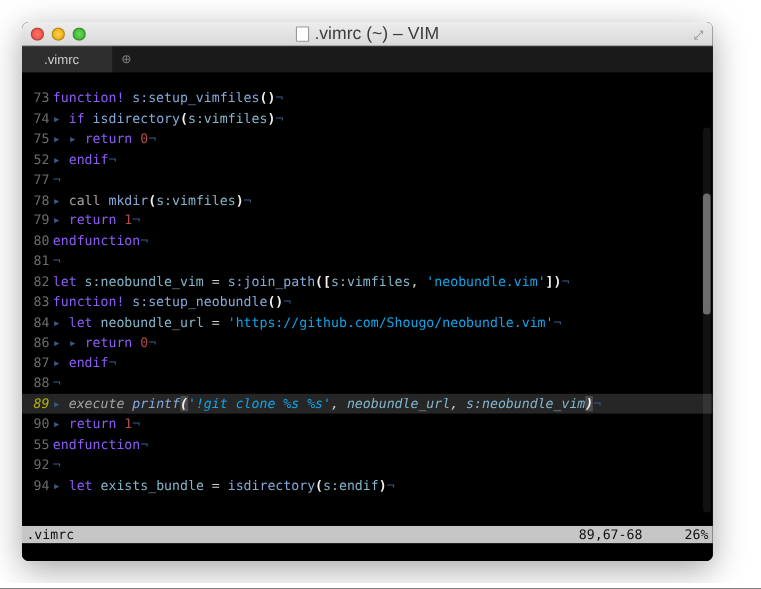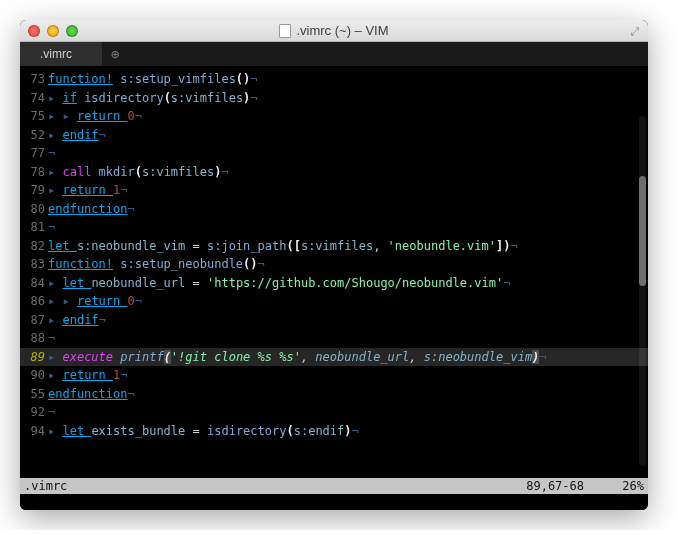--- a/index.html
+++ b/index.html
@@ -34,21 +34,21 @@
     margin-left: 8px;
   }
   .dot { width: 12px; height: 12px; border-radius: 50%; border: 0.5px solid rgba(0,0,0,0.25); }
   .dot.red { background: radial-gradient(#ff746a,#e0473c); }
   .dot.yel { background: radial-gradient(#ffd24d,#e3a200); }
   .dot.grn { background: radial-gradient(#6bdc5a,#33a727); }
   .title {
     position: absolute;
     left: 0; right: 0;
     text-align: right;
-    font-size: 13px;
+    font-size: 16px;
     color: #3c3c3c;
     font-family: "Lucida Grande","Helvetica Neue",sans-serif;
     display:flex;
     justify-content:center;
     align-items:center;
     gap:5px;
     pointer-events:none;
   }
   .doc-icon {
     width:12px;height:14px;background:#fff;border:1px solid #999;border-radius:1px;position:relative;
@@ -78,43 +78,43 @@
   }
   .editor {
     flex: 1;
     background: #000;
     font-size: 12px;
     line-height: 18.5px;
     position: relative;
     overflow: hidden;
   }
   .lines {
-    padding-top: 4px;
+    padding-top: 14px;
   }
   .line {
     display: flex;
     white-space: pre;
   }
   .line.cursor-line { background: #262626; font-style: italic; }
   .ln {
     width: 28px;
     text-align: right;
     color: #6c6c6c;
     flex-shrink: 0;
     padding-right: 3px;
   }
   .ln.cur { color: #b2b200; }
   .code { flex:1; color:#c0c0c0; }
   .eol { color: #3a5b8a; }
   .tab-char { color: #3a5b8a; }
-  .kw { color: #0ea5e9; text-decoration: underline; } 
-  .ex { color: #d946ef; } 
+  .kw { color: #8b5cf6; } 
+  .ex { color: #a3a3a3; } 
   .func { color: #85a9d8; } 
   .var { color: #84b5cb; } 
-  .str { color: #86efac; }
+  .str { color: #0ea5e9; }
   .num { color: #b14c4c; }
   .op { color: #d0d0d0; }
   .paren { color: #f0f0f0; font-weight: bold; }
   .matchparen { background:#4a4a4a; }
   .statusbar {
     height: 16px;
     background: #c6c6c6;
     color: #111;
     font-size: 12px;
     display: flex;

